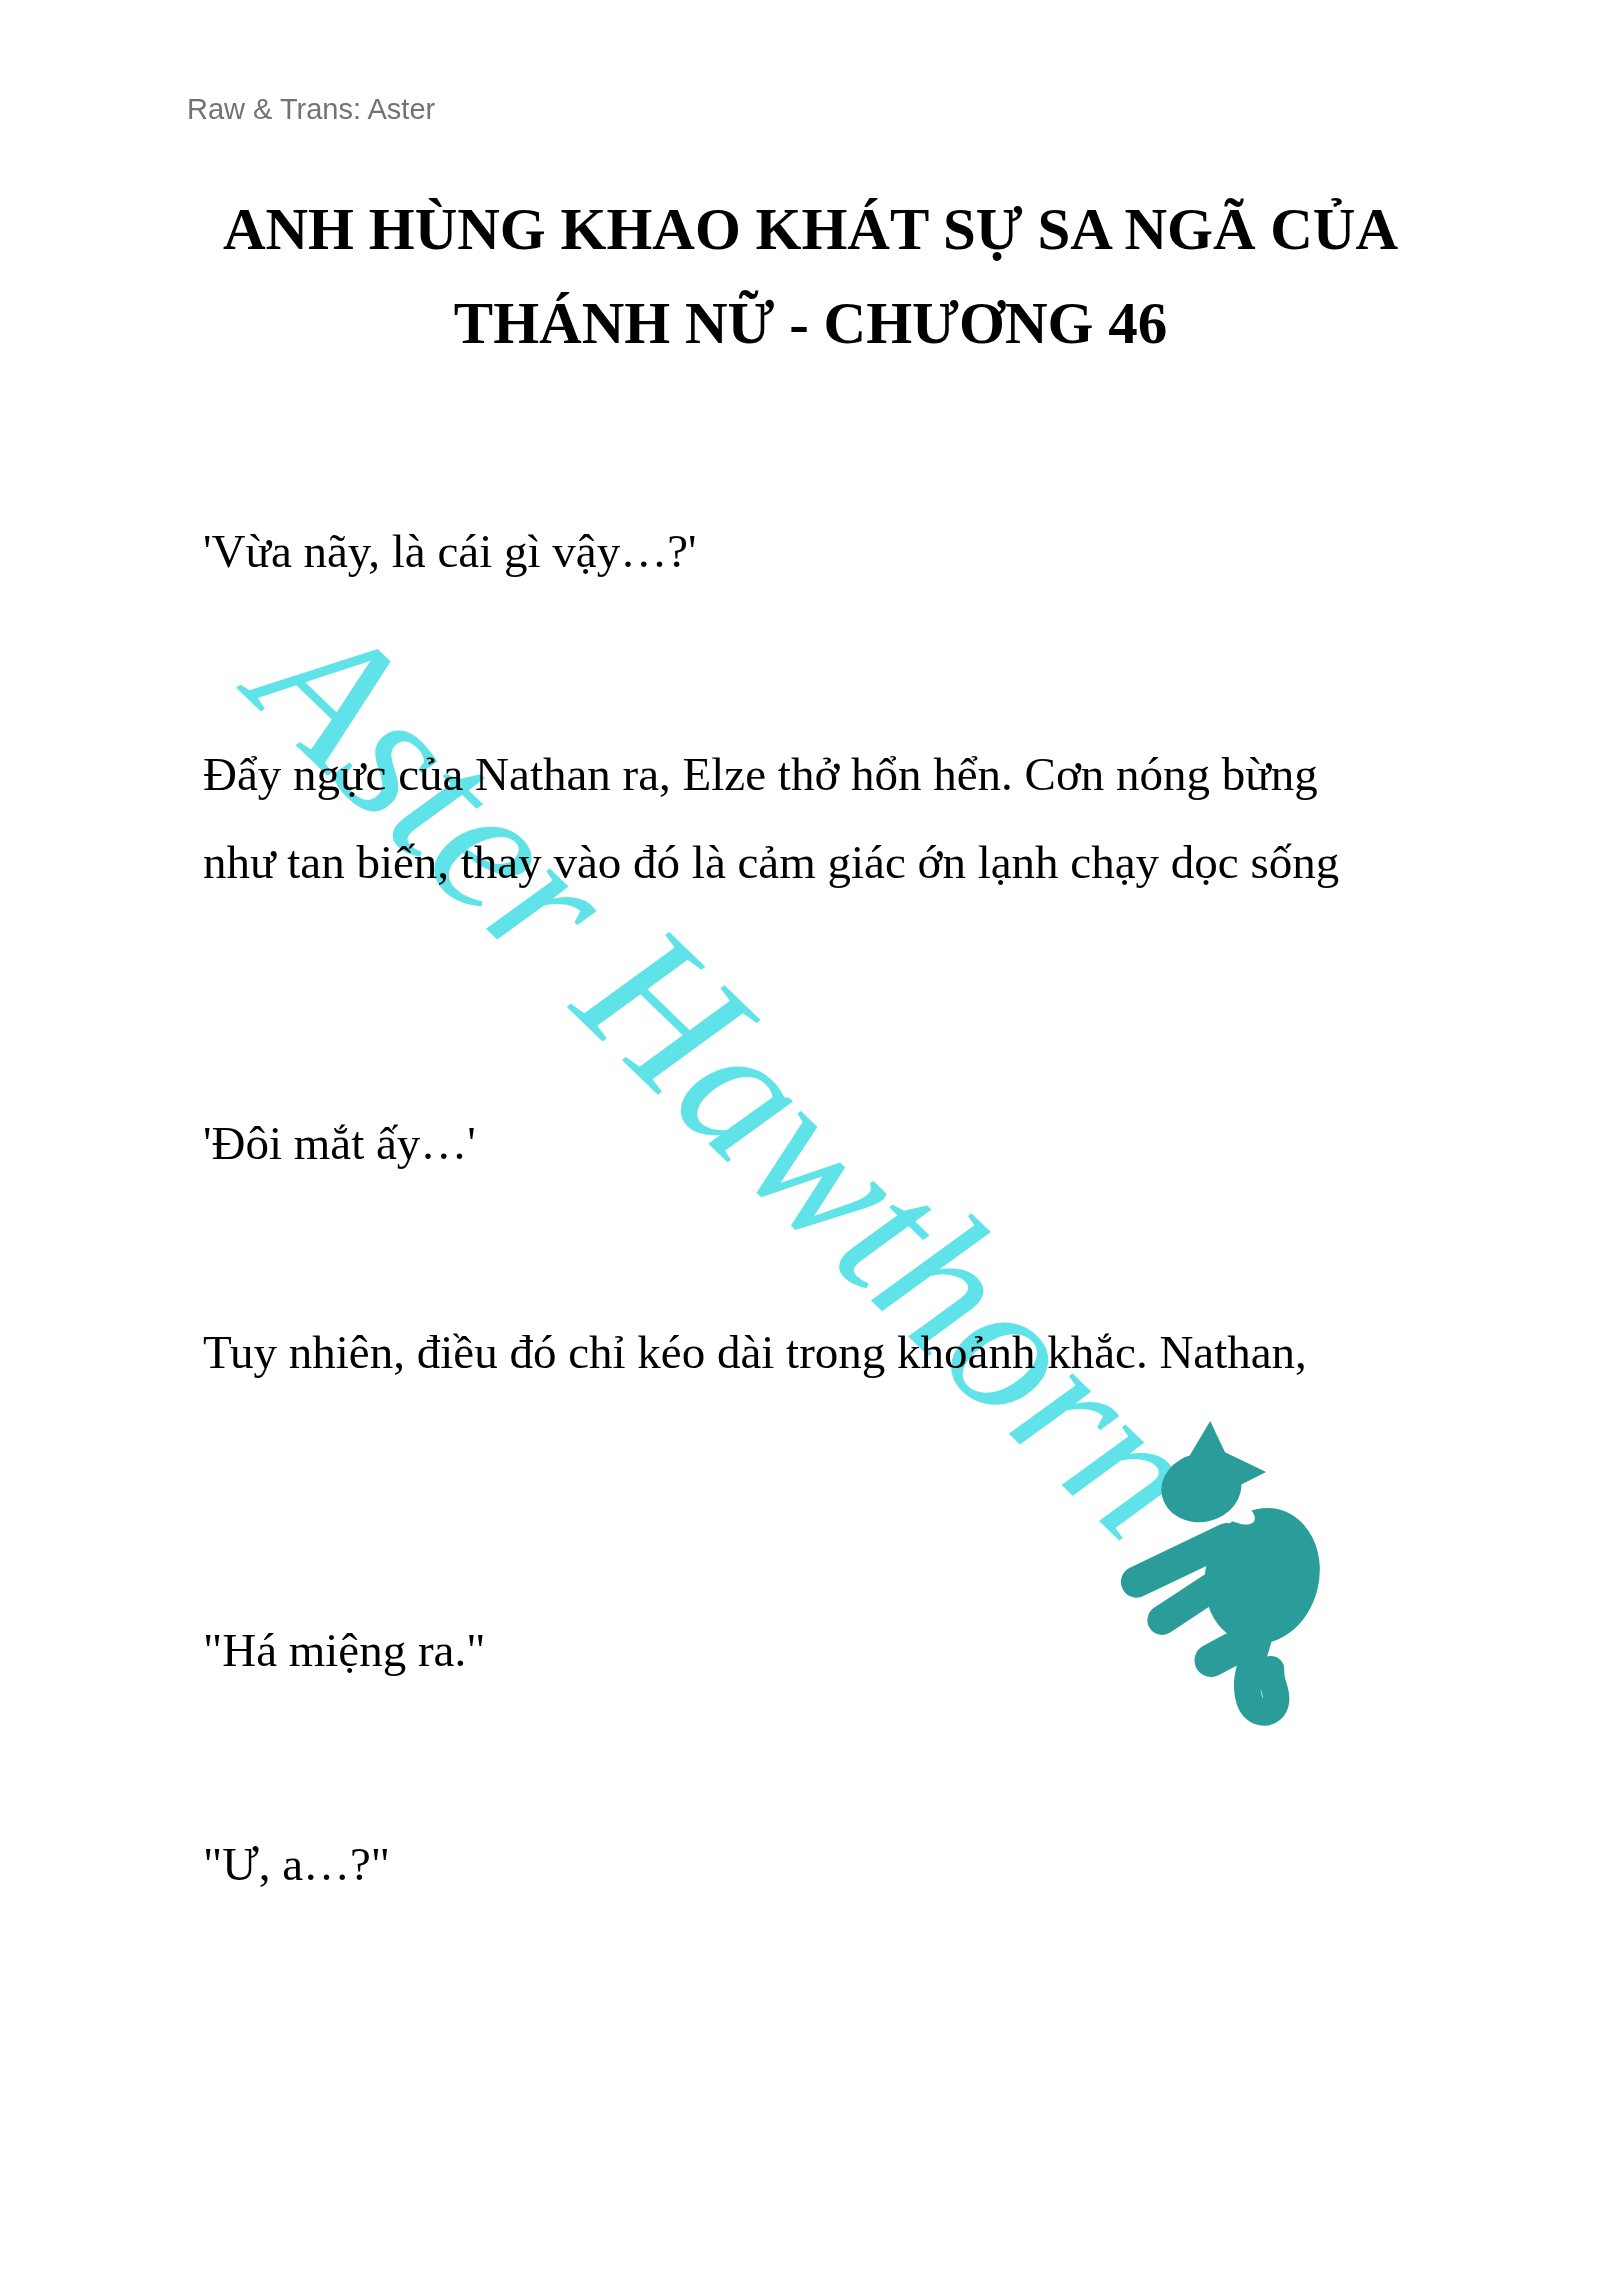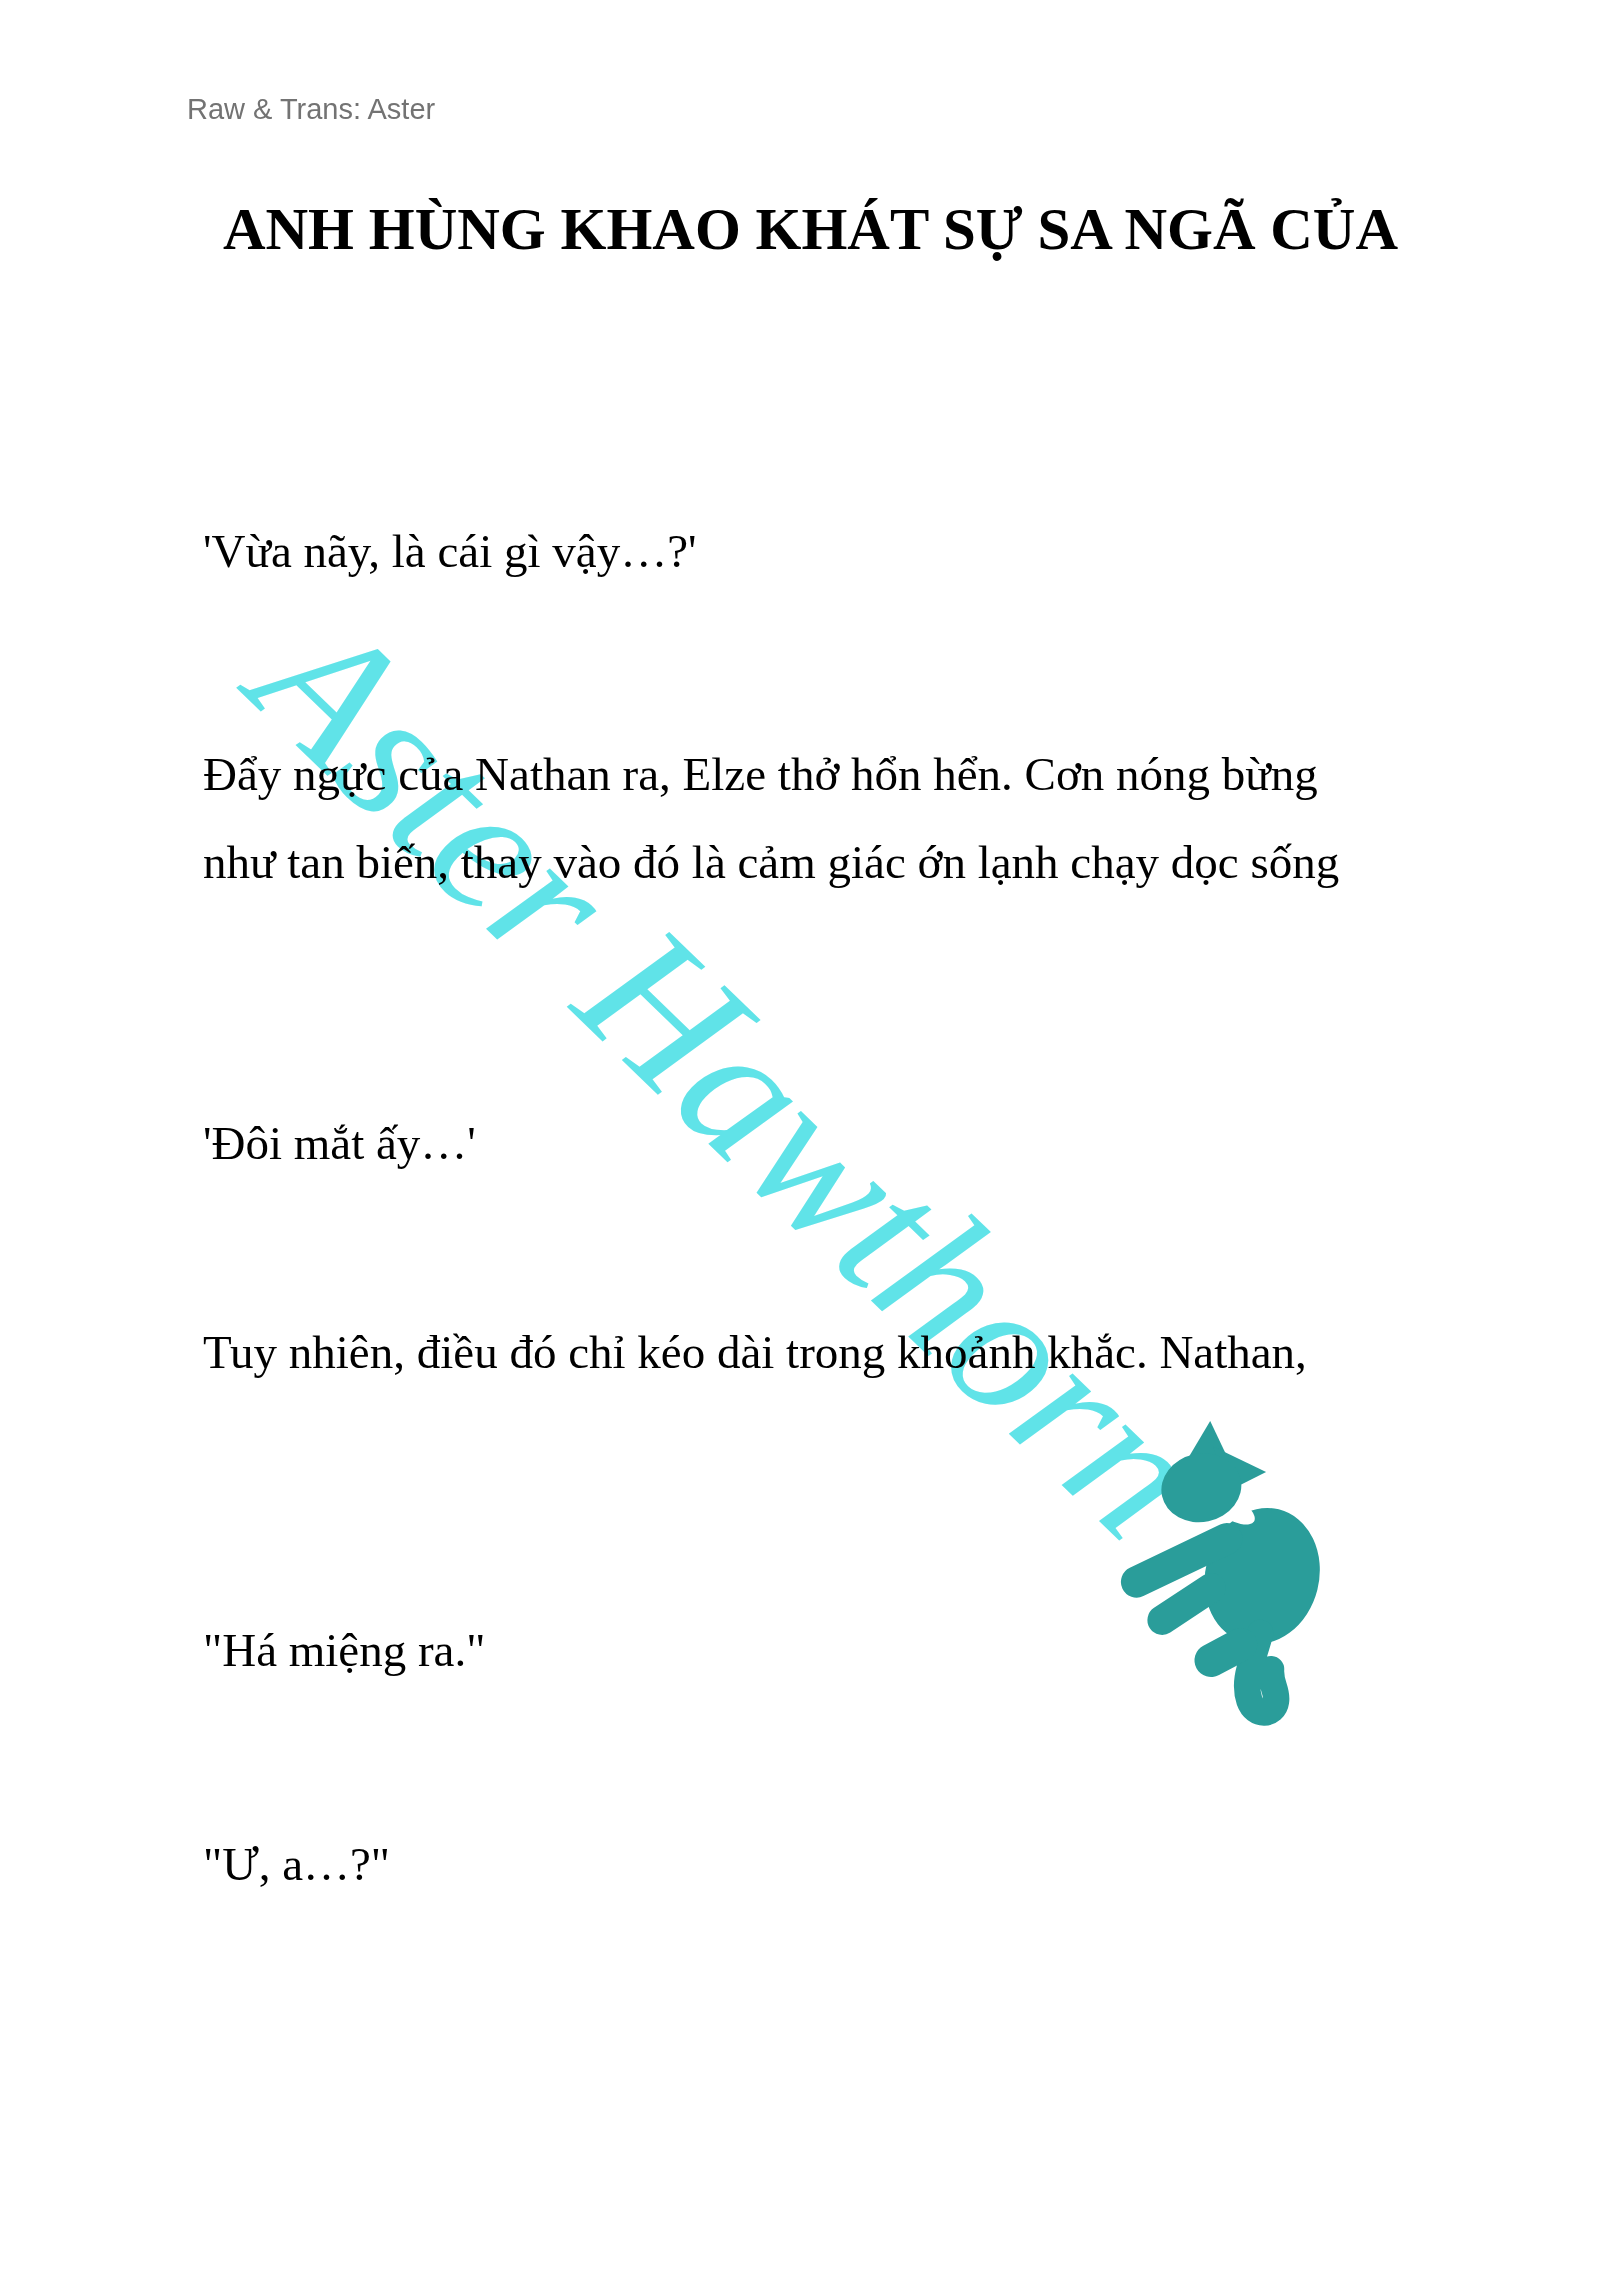--- a/index.html
+++ b/index.html
@@ -75,20 +75,21 @@
 <body style="background: rgb(255, 255, 255);">
 
 <div class="page">
 
   <div class="watermark" style="color: rgb(96, 227, 232);">Aster Hawthorn</div>
 
   <div class="header-credit">Raw &amp; Trans: Aster</div>
 
   <div class="doc-title">
     <div class="title-line">ANH HÙNG KHAO KHÁT SỰ SA NGÃ CỦA</div>
+    <div class="title-line">THÁNH NỮ - CHƯƠNG 46</div>
   </div>
 
   <div class="body-text">
 
     <div class="paragraph p1">
       <div class="line">'Vừa nãy, là cái gì vậy…?'</div>
     </div>
 
     <div class="paragraph p2">
       <div class="line">Đẩy ngực của Nathan ra, Elze thở hổn hển. Cơn nóng bừng</div>

